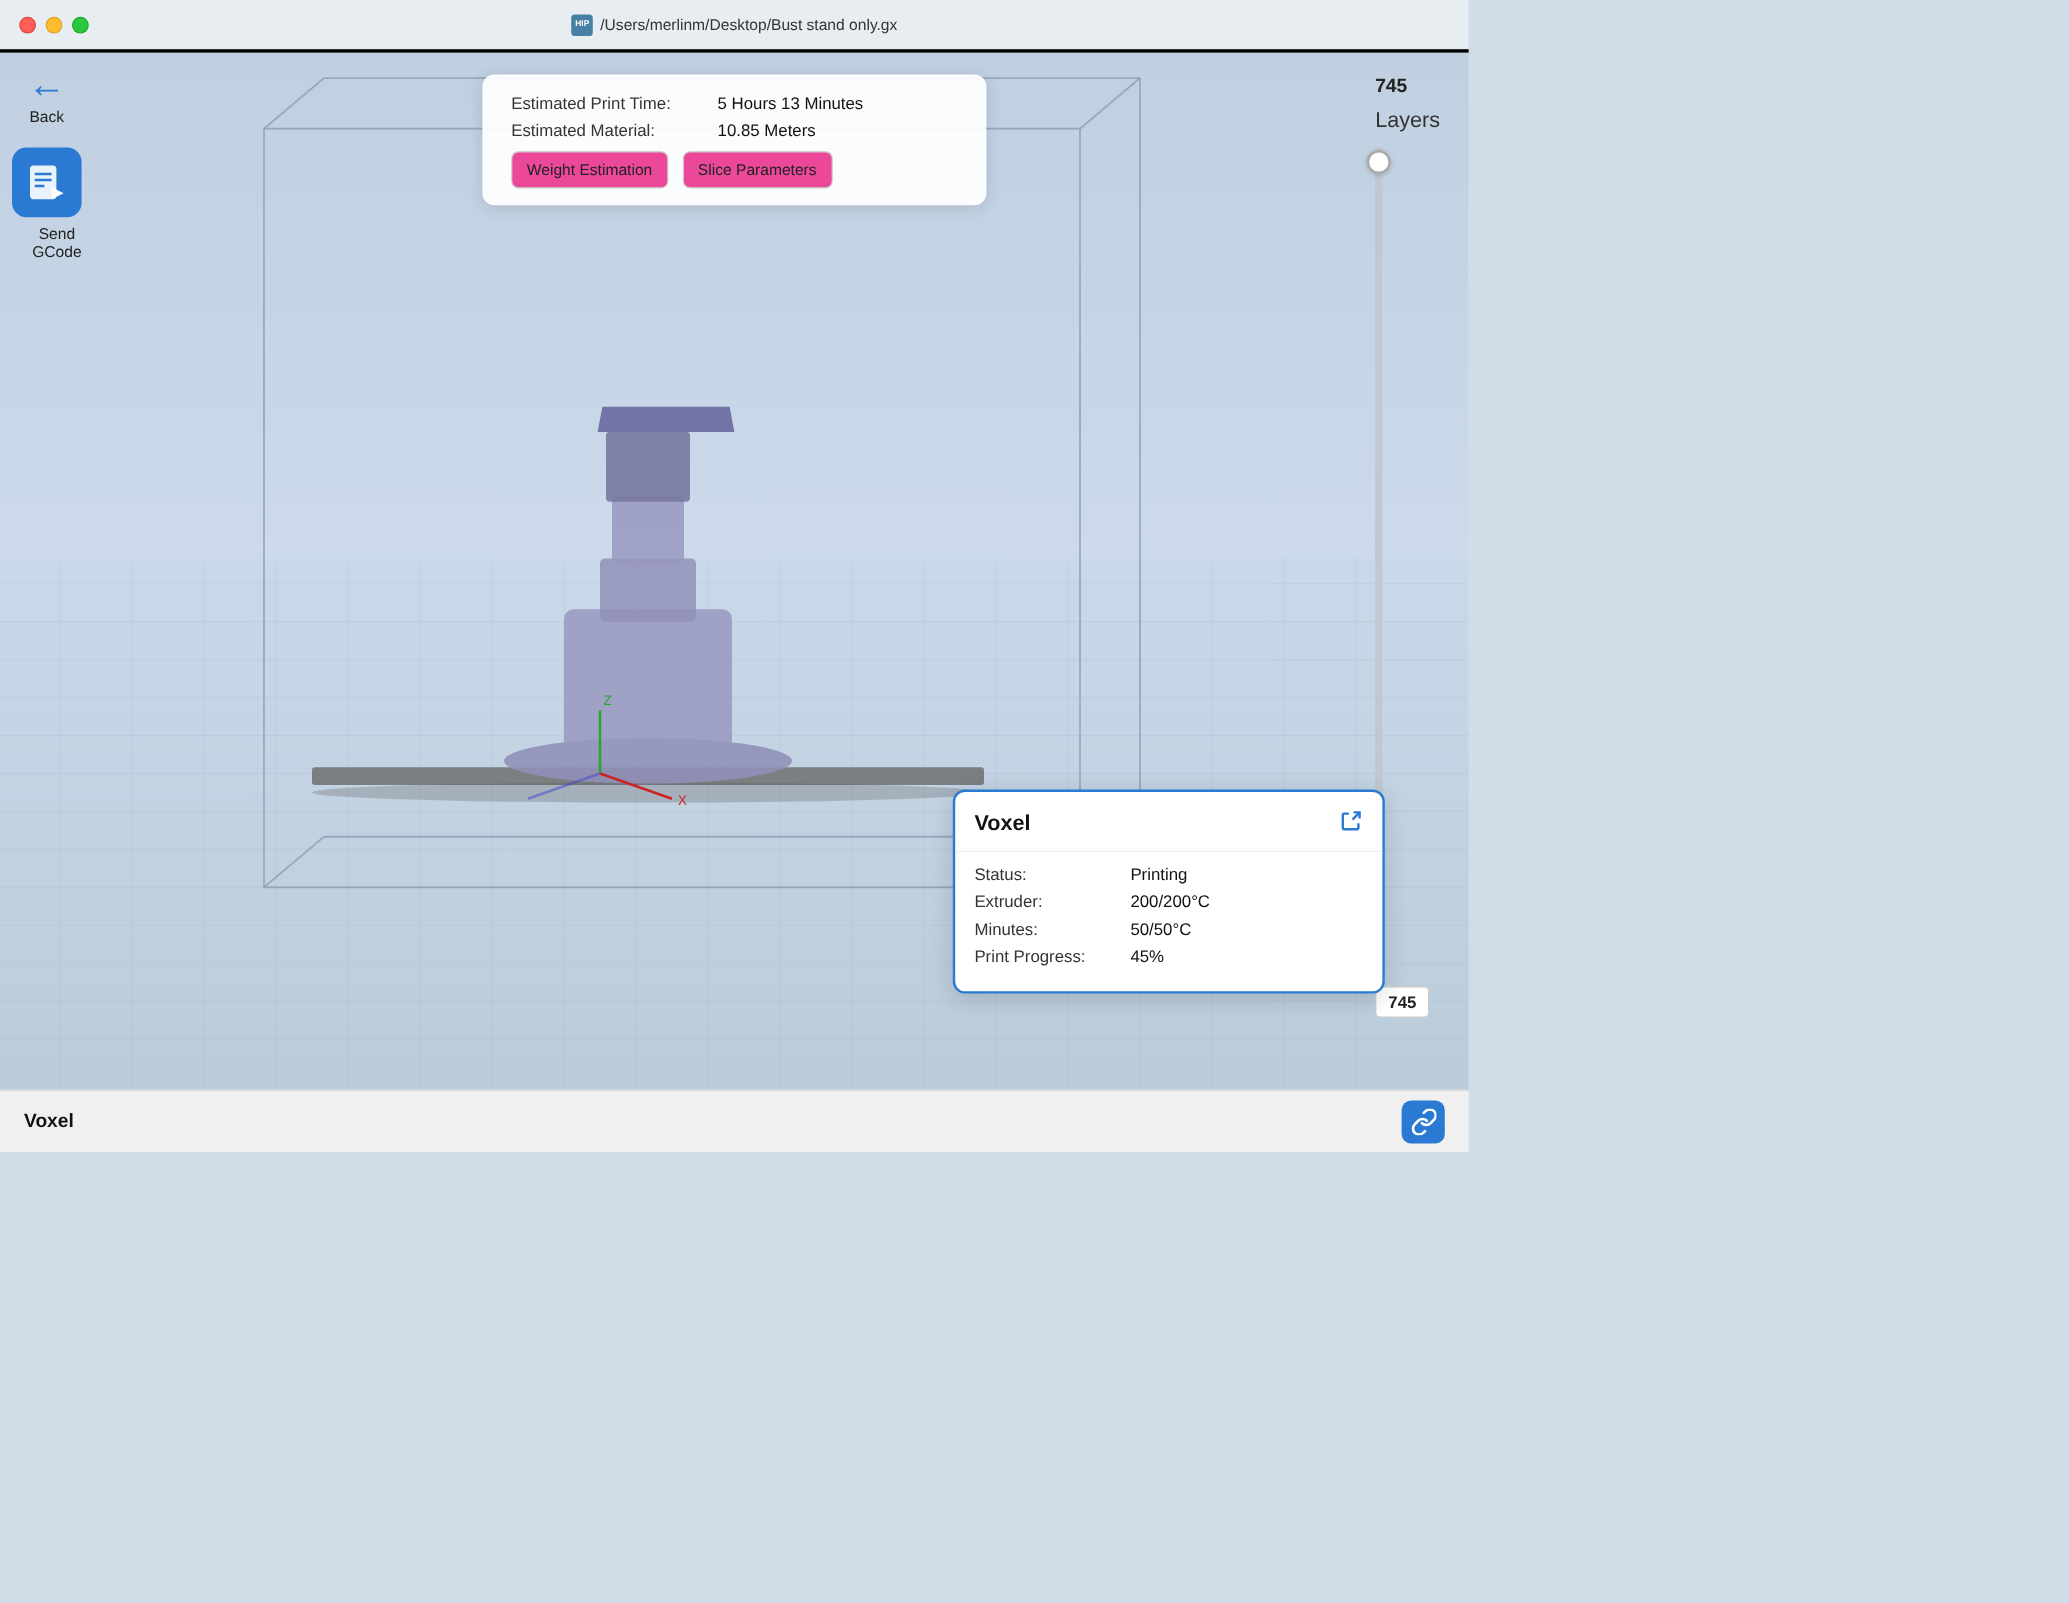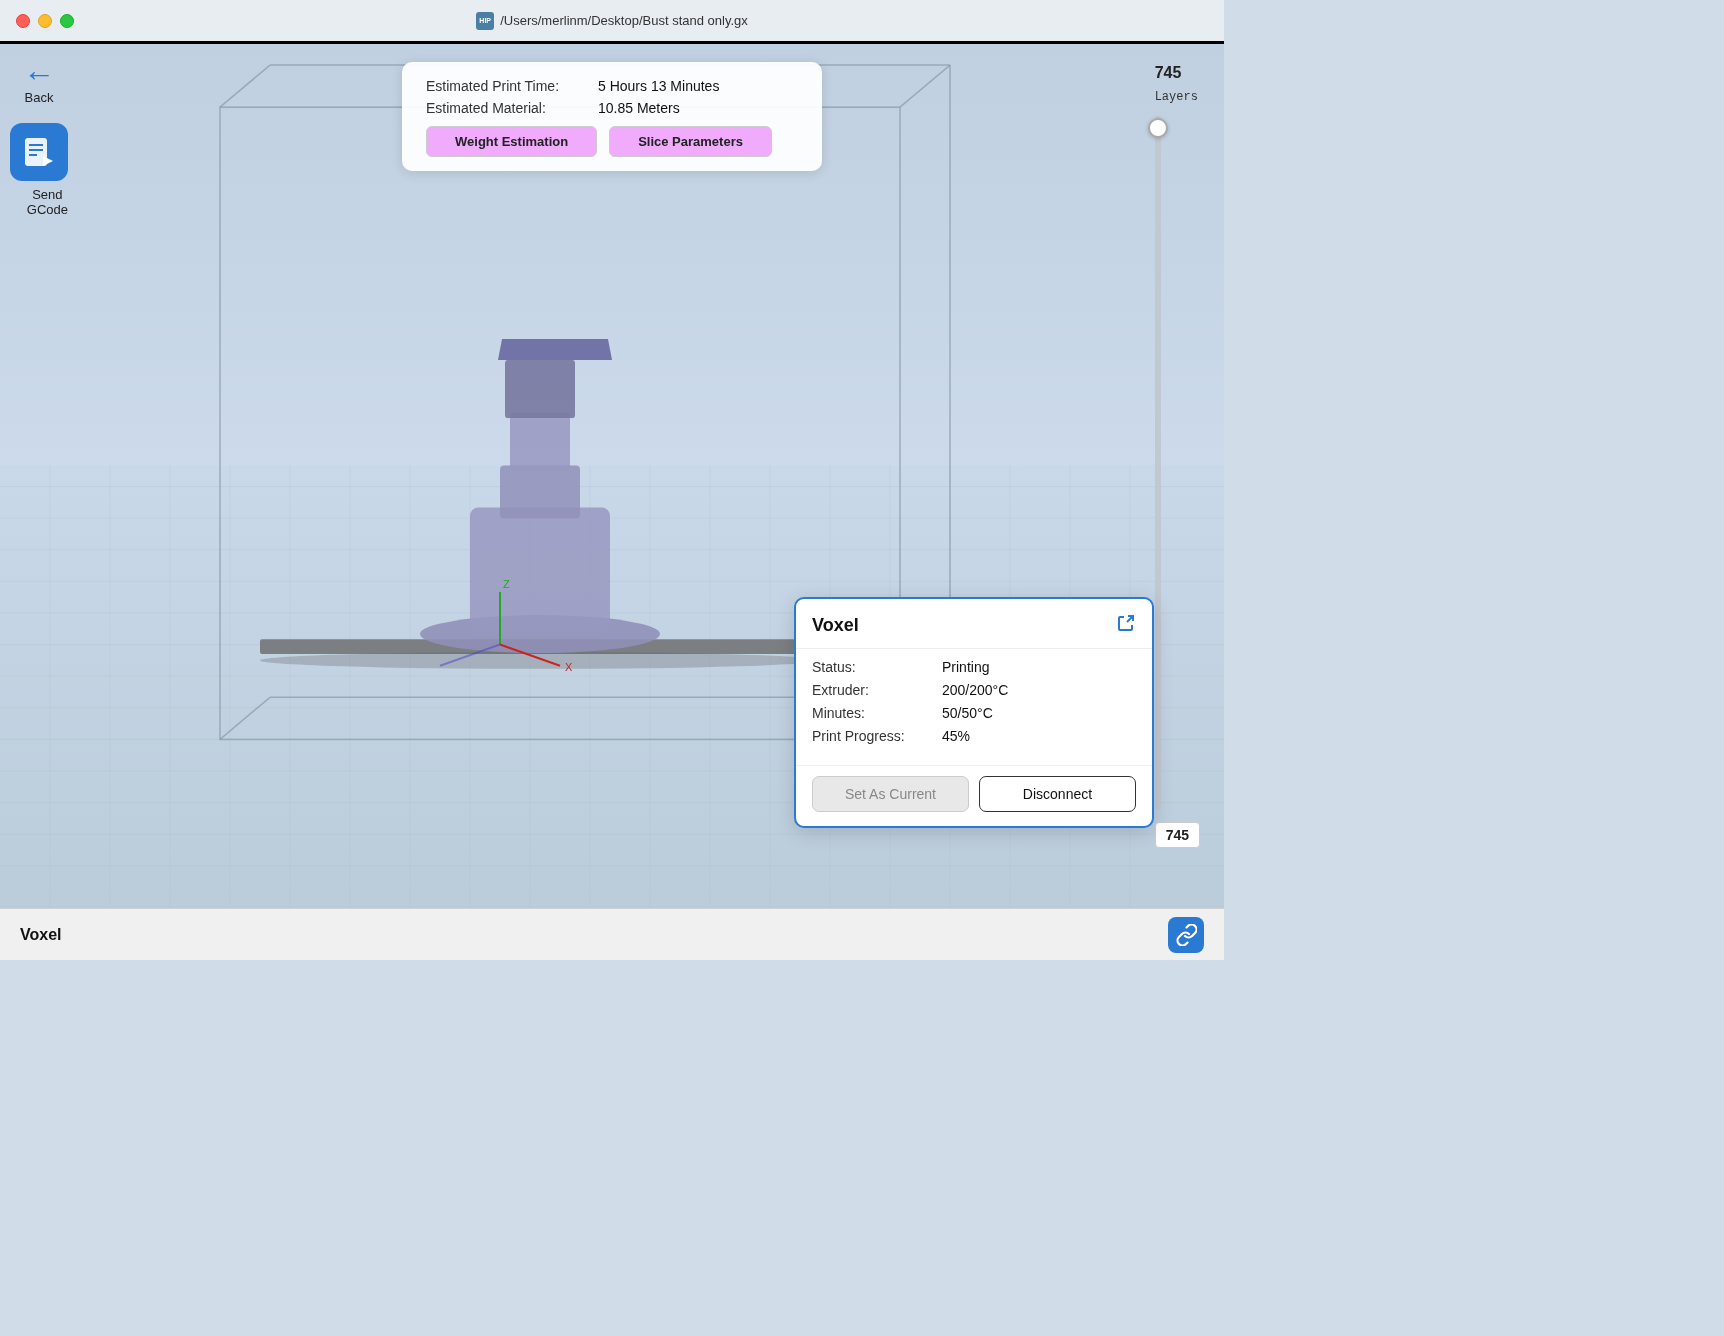--- a/index.html
+++ b/index.html
@@ -158,28 +158,28 @@
     .info-value {
       color: #111;
       font-weight: 400;
     }
     .info-buttons {
       display: flex;
       gap: 12px;
       margin-top: 10px;
     }
     .info-btn {
-      padding: 7px 28px;
-      background: #f0abfc;
+      padding: 7px 12px;
+      background: #ec4899;
       border: 1px solid #ccc;
       border-radius: 6px;
       font-size: 13px;
       cursor: pointer;
       color: #222;
-      font-weight: 700;
+      font-weight: 400;
     }
 
     
     .layer-slider-container {
       position: absolute;
       right: 24px;
       top: 20px;
       bottom: 60px;
       display: flex;
       flex-direction: column;
@@ -187,23 +187,22 @@
       gap: 8px;
       z-index: 10;
     }
     .layer-count-top {
       font-size: 16px;
       font-weight: 600;
       color: #222;
       text-align: center;
     }
     .layer-label {
-      font-size: 12px;
+      font-size: 18px;
       color: #333;
-      font-family: Liberation Mono, monospace;
     }
     .slider-track {
       width: 6px;
       background: #c0c8d0;
       border-radius: 3px;
       flex: 1;
       position: relative;
       margin: 4px 0;
     }
     .slider-thumb {
@@ -533,24 +532,20 @@
       </div>
       <div class="printer-info-row">
         <div class="p-label">Minutes:</div>
         <div class="p-value">50/50°C</div>
       </div>
       <div class="printer-info-row">
         <div class="p-label">Print Progress:</div>
         <div class="p-value">45%</div>
       </div>
     </div>
-    <div class="printer-popup-footer">
-      <button class="footer-btn footer-btn-ghost">Set As Current</button>
-      <button class="footer-btn footer-btn-outline">Disconnect</button>
-    </div>
   </div>
 
 </div>
 
 <div class="bottombar">
   <div class="bottombar-printer-name">Voxel</div>
   <div class="bottombar-link-icon">
     <svg width="22" height="22" viewBox="0 0 22 22" fill="none" stroke="white" stroke-width="2.2" stroke-linecap="round">
       <path d="M10 12a5 5 0 007.07 0l3-3a5 5 0 00-7.07-7.07l-1.5 1.5"></path>
       <path d="M14 10a5 5 0 00-7.07 0l-3 3a5 5 0 007.07 7.07l1.5-1.5"></path>

